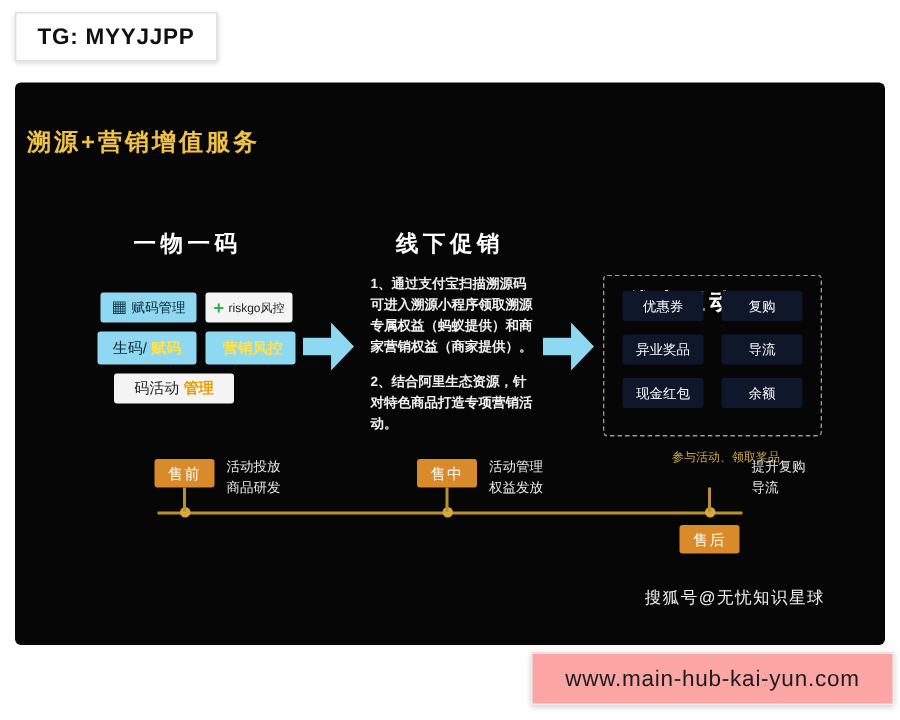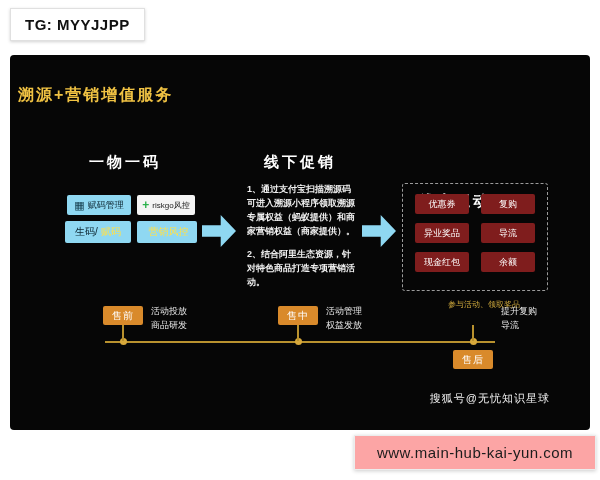--- a/index.html
+++ b/index.html
@@ -28,21 +28,21 @@
   }
   .h1{left:55px;} .h2{left:230px;} .h3{left:385px;margin-top:39px;}
 
   
   .sbox{
     position:absolute;display:flex;align-items:center;justify-content:center;gap:3px;
     border-radius:2px;font-size:9px;color:#0c2530;white-space:nowrap;
   }
   .sbox.cyan{background:#8fd8f2;}
   .sbox.white{background:#f4f4f4;color:#222;}
-  .sbox .accent{color:#ffe14a;font-weight:normal;}
+  .sbox .accent{color:#ffe14a;font-weight:bold;}
   .sbox.white .accent{color:#e8a000;}
   .b1{left:57px;top:140px;width:64px;height:20px;}
   .b2{left:127px;top:140px;width:58px;height:20px;font-size:8px;}
   .b3{left:55px;top:166px;width:66px;height:22px;font-size:10px;}
   .b4{left:127px;top:166px;width:60px;height:22px;font-size:10px;}
   .b5{left:66px;top:194px;width:80px;height:20px;font-size:10px;}
   .qr-glyph{font-size:11px;line-height:1;color:#143d4d;}
   .plus-glyph{font-size:12px;line-height:1;color:#2bb24c;font-weight:bold;}
 
   
@@ -59,21 +59,21 @@
   .offline-text p{margin:0 16px 9px 0;}
 
   
   .online-box{
     position:absolute;left:392px;top:128px;width:146px;height:108px;
     border:1px dashed #9a9a9a;border-radius:3px;box-sizing:border-box;
     display:grid;grid-template-columns:1fr 1fr;gap:9px 12px;
     padding:10px 12px;align-content:start;
   }
   .online-item{
-    background:#7f1d1d;height:20px;border-radius:2px;color:#fff;font-size:9px;
+    background:#0f172a;height:20px;border-radius:2px;color:#fff;font-size:9px;
     display:flex;align-items:center;justify-content:center;white-space:nowrap;
   }
   .online-caption{
     position:absolute;left:375px;top:244px;width:135px;text-align:right;
     font-size:8px;color:#cfa93c;
   }
 
   
   .tl-line{position:absolute;left:95px;top:286px;width:390px;height:2px;background:#b8912e;}
   .tl-dot{position:absolute;top:283px;width:7px;height:7px;border-radius:50%;background:#d8a93c;}
@@ -120,20 +120,24 @@
     <span>riskgo风控</span>
   </div>
   <div class="sbox cyan b3">
     <span>生码/</span>
     <span class="accent">赋码</span>
   </div>
   <div class="sbox cyan b4">
     <span></span>
     <span class="accent">营销风控</span>
   </div>
+  <div class="sbox white b5">
+    <span>码活动</span>
+    <span class="accent">管理</span>
+  </div>
 
   <div class="arrow arrow1"></div>
   <div class="arrow arrow2"></div>
 
   <div class="offline-text">
     <p>1、通过支付宝扫描溯源码可进入溯源小程序领取溯源专属权益（蚂蚁提供）和商家营销权益（商家提供）。</p>
     <p>2、结合阿里生态资源，针对特色商品打造专项营销活动。</p>
   </div>
 
   <div class="online-box">

